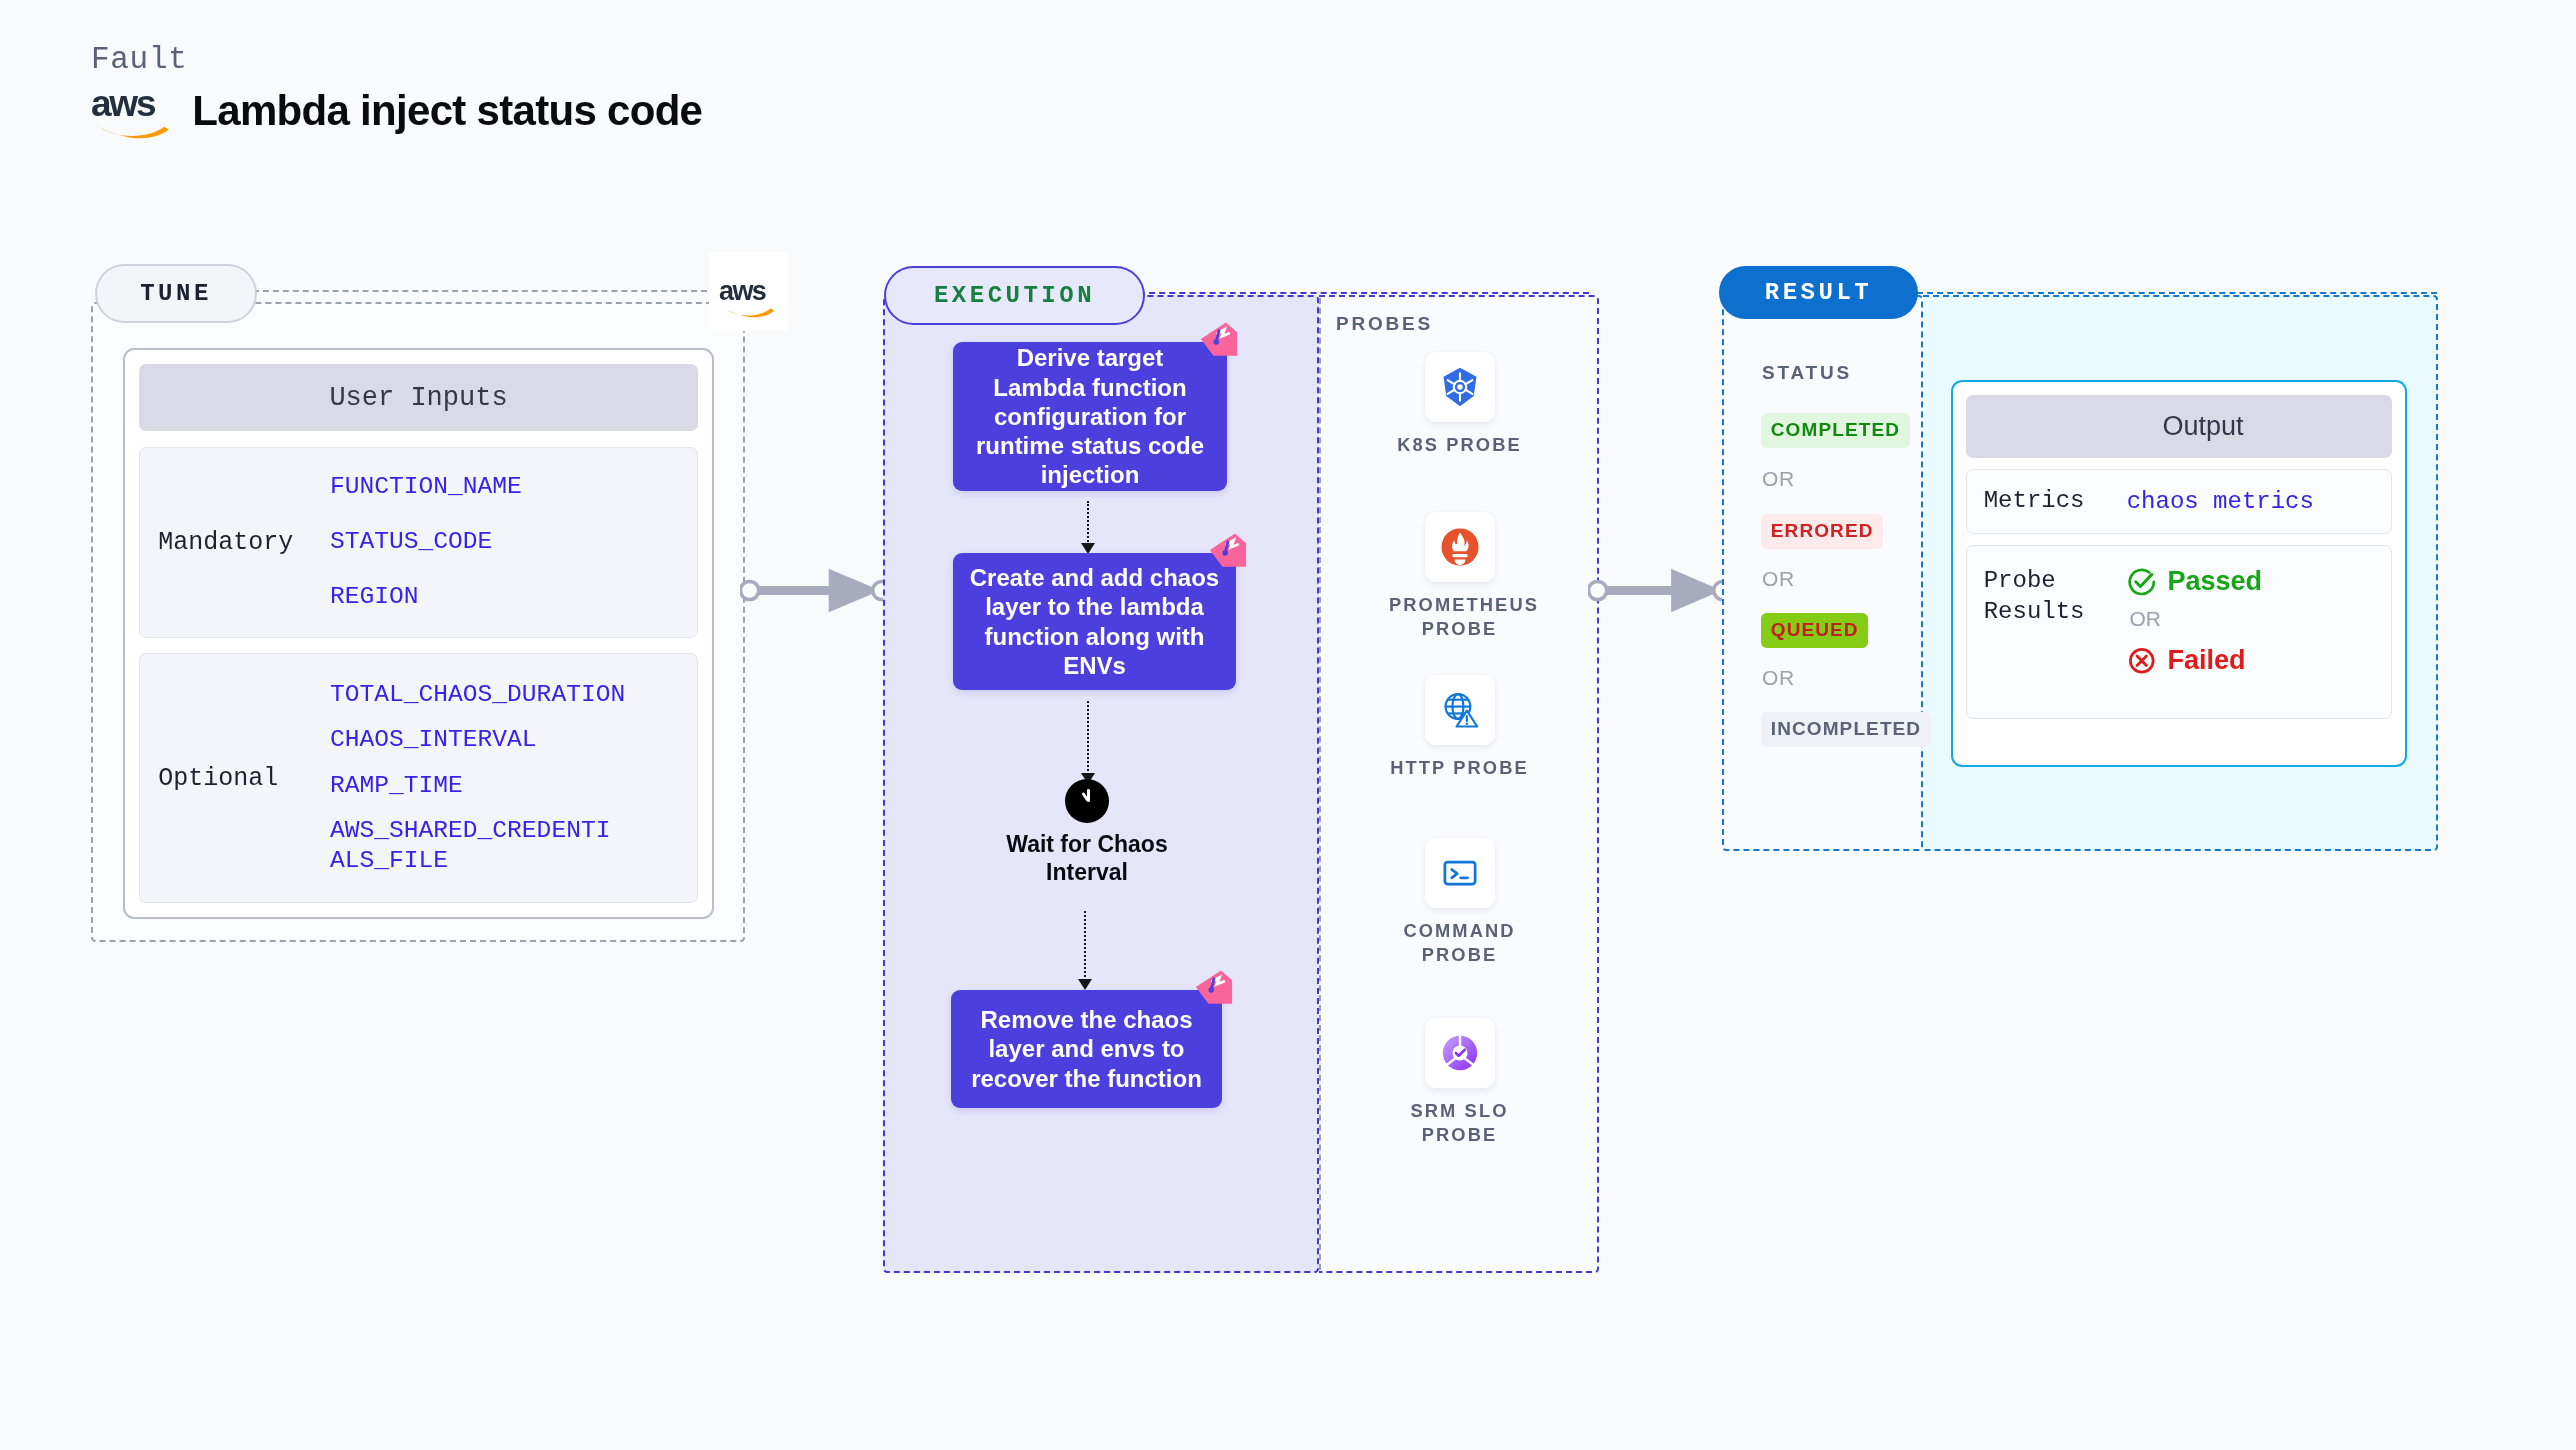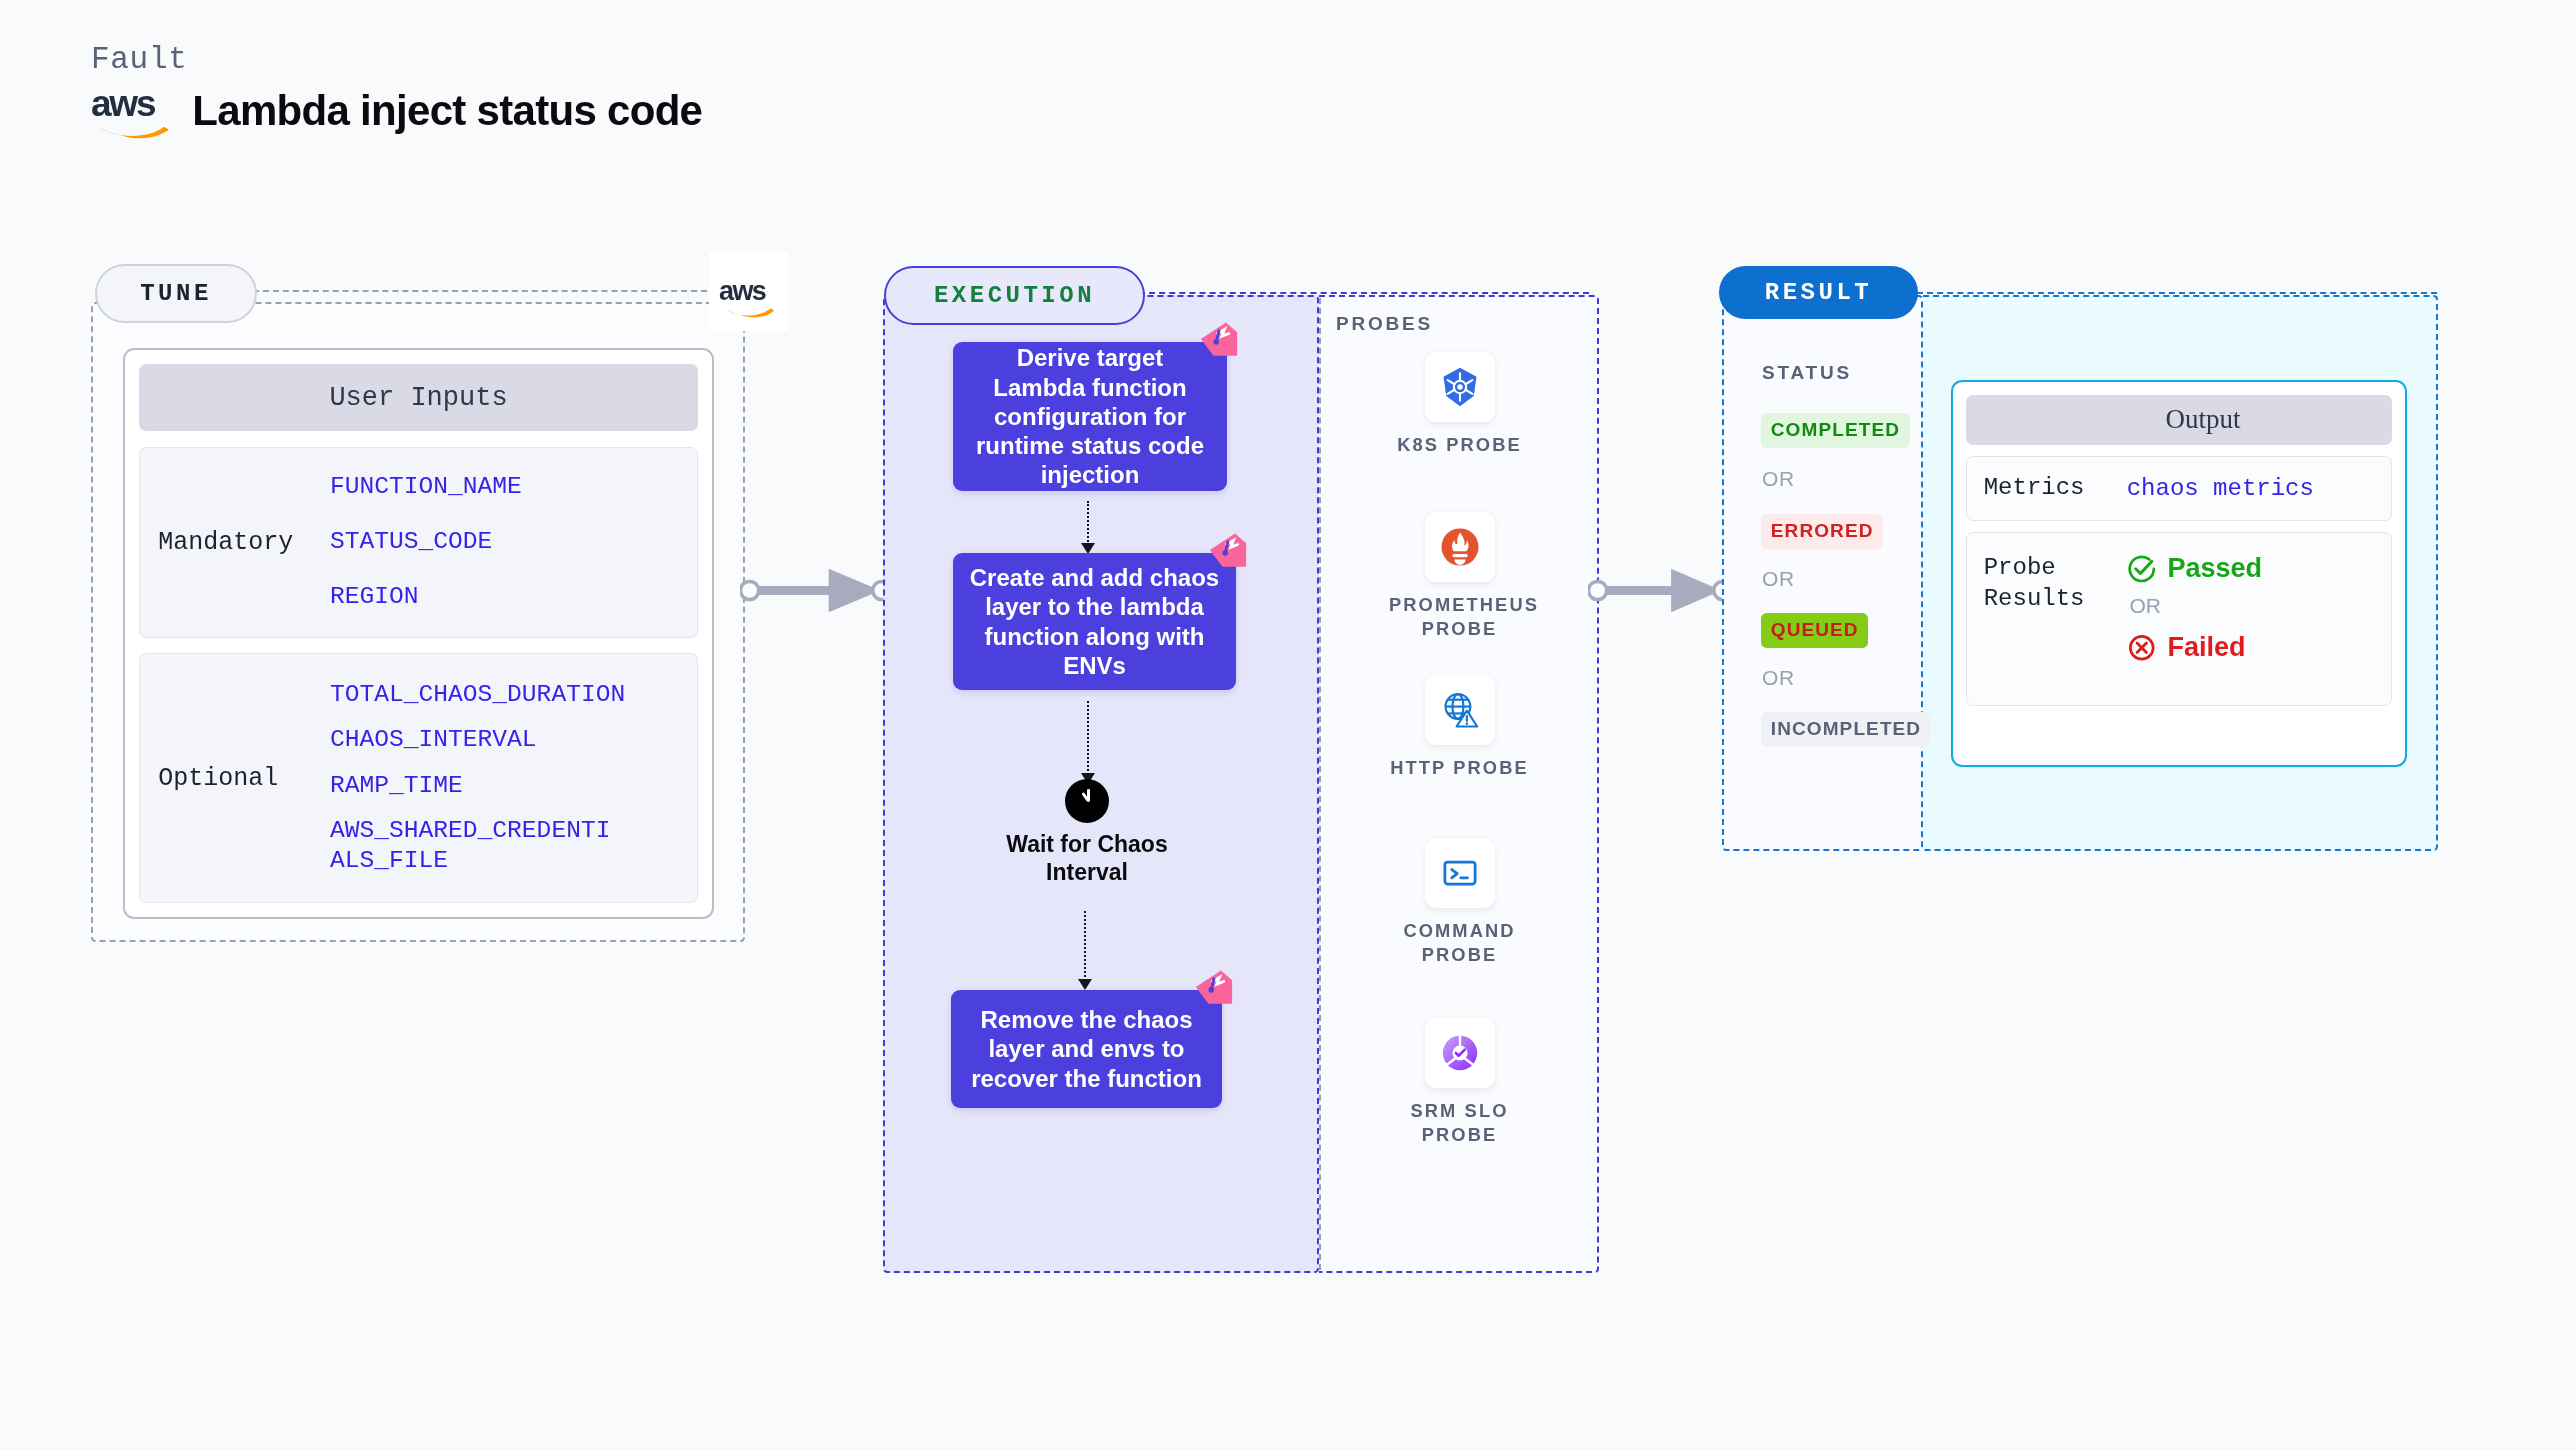--- a/index.html
+++ b/index.html
@@ -131,23 +131,23 @@
   #or-1{top:567px;}
   #status-2{top:613px;background:#84cc16;color:#c41d1d;}
   #or-2{top:666px;}
   #status-3{top:712px;background:#f0f1f6;color:#5b6277;}
 
   #output-zone{position:absolute;left:1923px;top:295px;width:515px;height:556px;
     background:#e9fbff;border:2.8px dashed #1577cf;border-left:none;border-radius:0 4.2px 4.2px 0;
     box-sizing:border-box;}
   #output-card{position:absolute;left:1951px;top:380px;width:456px;height:387px;
     box-sizing:border-box;background:#ffffff;border:2.8px solid #11a9e4;border-radius:11.3px;padding:12.7px;}
-  #output-header{height:50px;background:#d9dae6;border-radius:7px;
+  #output-header{height:63px;background:#d9dae6;border-radius:7px;
     display:flex;align-items:center;justify-content:center;
-    font-family:Liberation Serif, serif;font-size:27px;color:#32374a;padding-left:48px;}
+    font-family:Liberation Sans, sans-serif;font-size:27px;color:#32374a;padding-left:48px;}
   .output-row{margin-top:11.3px;background:#fbfcfe;border:1.4px solid #e2e4ee;border-radius:7px;
     display:flex;align-items:center;box-sizing:border-box;padding:11.3px 0;}
   #metrics-row{height:65px;}
   #probe-results-row{height:174px;align-items:flex-start;padding-top:19.7px;}
   .output-row-label{width:160px;flex:none;padding-left:17px;box-sizing:border-box;
     font-family:"Liberation Mono",monospace;font-size:24px;color:#1d2230;line-height:1.28;}
   .output-row-value{flex:1;}
   #metrics-value{font-family:"Liberation Mono",monospace;font-size:24px;color:#3822e8;}
   .result-line{display:flex;align-items:center;font-size:27px;font-weight:bold;}
   .result-line svg{display:block;margin-right:11.3px;}

